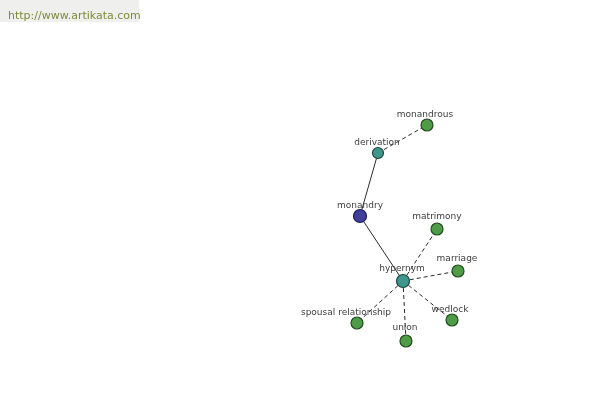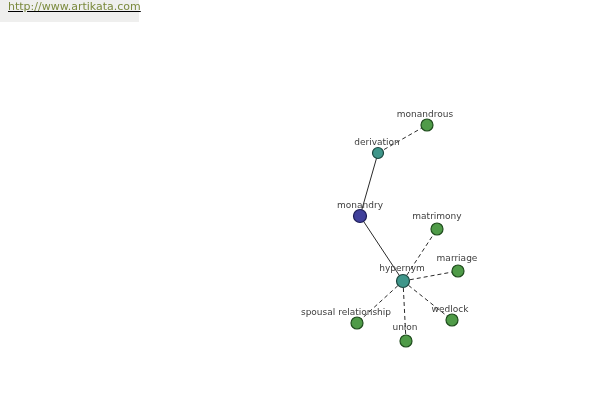--- a/index.html
+++ b/index.html
@@ -16,23 +16,22 @@
     overflow: hidden;
   }
   .url-bar {
     position: absolute;
     top: 0;
     left: 0;
     width: 131px;
     height: 22px;
     background: #efefee;
     display: flex;
-    align-items: flex-start;
+    align-items: flex-end;
     padding-left: 8px;
-    text-decoration: underline;
   }
   .url-text {
     font-size: 11px;
     color: #7b8a3d;
     white-space: nowrap;
   }
   .graph-svg {
     position: absolute;
     top: 0;
     left: 0;

